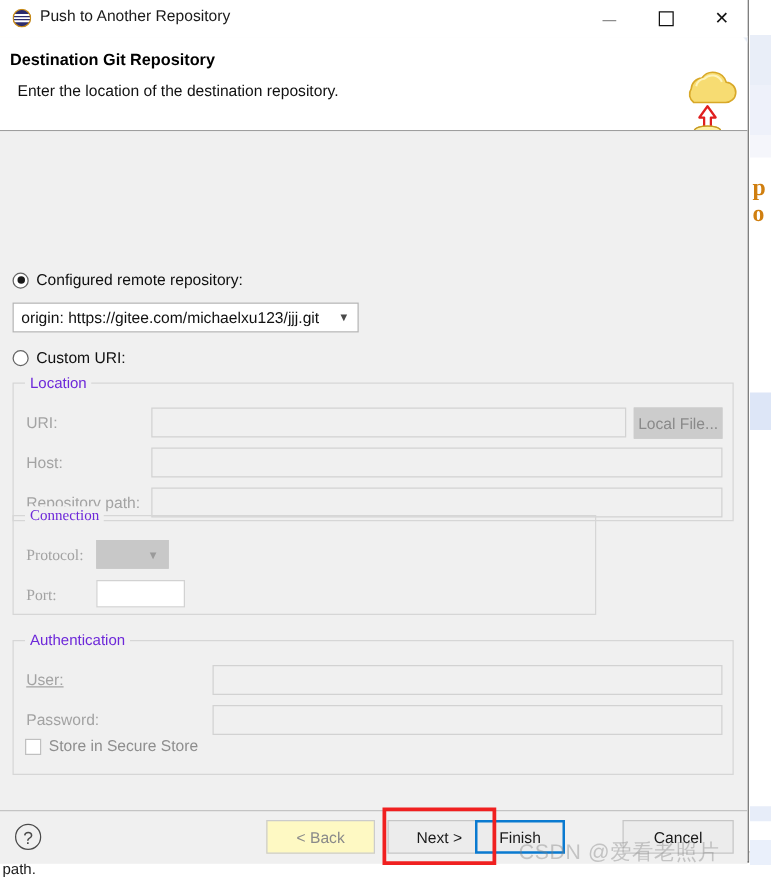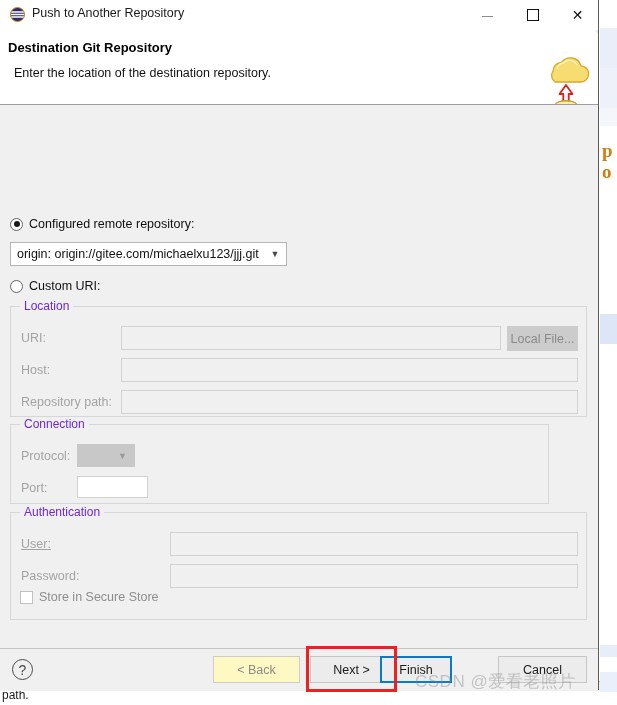--- a/index.html
+++ b/index.html
@@ -457,41 +457,41 @@
   </div>
 
   <div id="content">
 
     <div class="radio-row" style="left:10px; top:112px;">
       <span class="radio on"></span>
       <span class="radio-label">Configured remote repository:</span>
     </div>
 
     <div id="combo">
-      <div id="combo-value">origin: origin://gitee.com/michaelxu123/jjj.git</div>
+      <div id="combo-value">origin: https://gitee.com/michaelxu123/jjj.git</div>
       <div id="combo-arrow">▼</div>
     </div>
 
     <div class="radio-row" style="left:10px; top:174px;">
       <span class="radio"></span>
       <span class="radio-label">Custom URI:</span>
     </div>
 
     <div class="group" style="left:10px; top:201px; width:577px; height:111px;">
       <div class="group-title">Location</div>
       <div class="fld-label" style="left:10px; top:24px;">URI:</div>
       <div class="fld" style="left:110px; top:19px; width:380px; height:24px;"></div>
       <div class="btn-disabled" style="left:496px; top:19px; width:71px; height:25px;">Local File...</div>
       <div class="fld-label" style="left:10px; top:56px;">Host:</div>
       <div class="fld" style="left:110px; top:51px; width:457px; height:24px;"></div>
       <div class="fld-label" style="left:10px; top:88px;">Repository path:</div>
       <div class="fld" style="left:110px; top:83px; width:457px; height:24px;"></div>
     </div>
 
-    <div class="group" style="left:10px; top:319px; width:539px; height:80px;">
+    <div class="group" style="left:10px; top:307px; width:467px; height:80px;font-family:Liberation Serif, serif;">
       <div class="group-title">Connection</div>
       <div class="fld-label" style="left:10px; top:24px;">Protocol:</div>
       <div class="combo-disabled" style="left:66px; top:19px; width:58px; height:23px;">
         <span>▼</span>
       </div>
       <div class="fld-label" style="left:10px; top:56px;">Port:</div>
       <div class="fld white" style="left:66px; top:51px; width:71px; height:22px;"></div>
     </div>
 
     <div class="group" style="left:10px; top:407px; width:577px; height:108px;">

